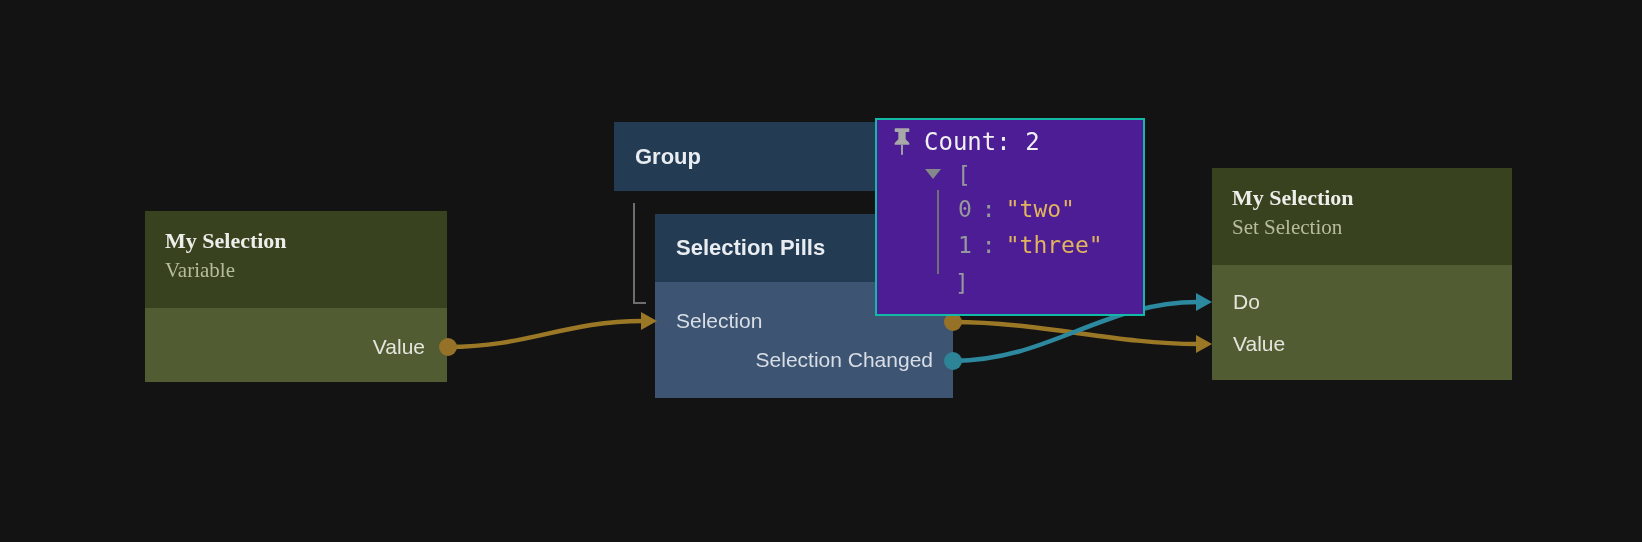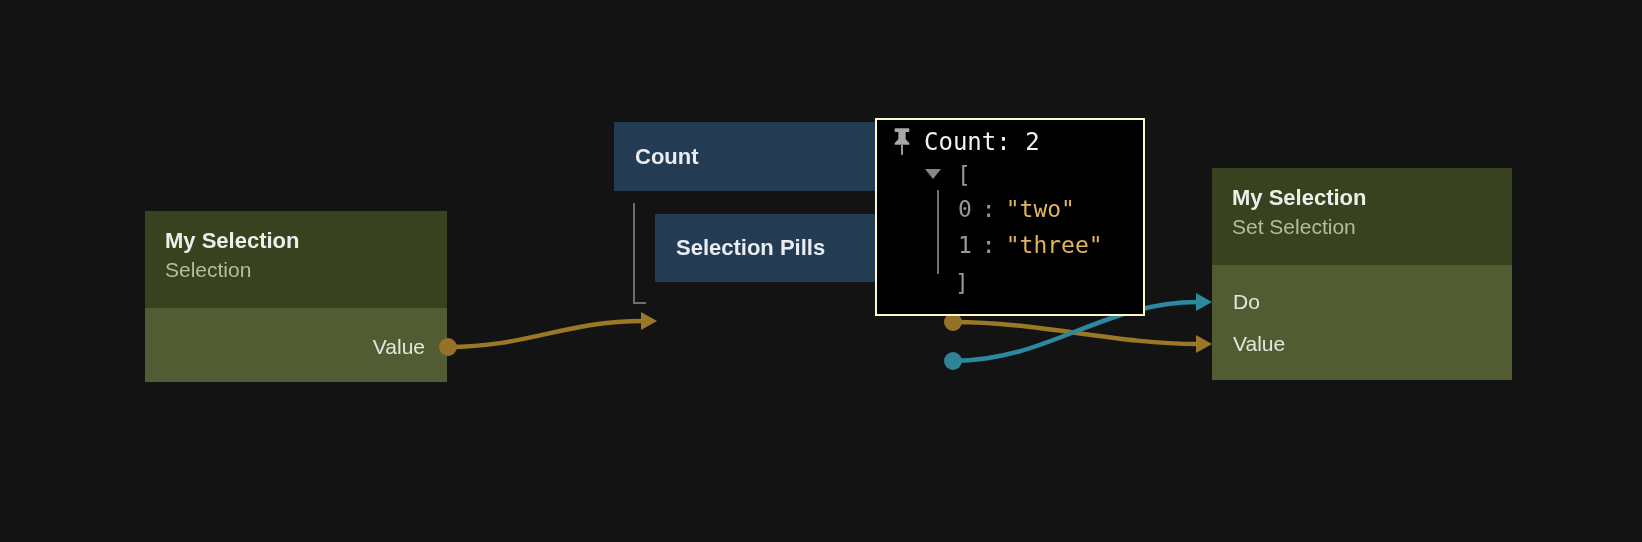--- a/index.html
+++ b/index.html
@@ -18,29 +18,29 @@
   .node-title{
     font-size:22px;font-weight:700;color:#edeee9;line-height:30px;
   }
   .blue .node-title{color:#e9edf2;}
   .node-subtitle{font-size:21px;font-weight:400;color:#b5bd9e;line-height:28px;}
   .port-label{
     position:absolute;transform:translateY(-50%);
     font-size:21px;color:#e3e6dc;white-space:nowrap;
   }
   .blue .port-label{color:#d9dee6;}
-  .hdr-pad{padding:15px 20px 0 20px;}
+  .hdr-pad{padding:15px 20px 0 20px;font-family:Liberation Serif, serif;}
   .hdr-flex{display:flex;align-items:center;height:100%;padding-left:21px;box-sizing:border-box;}
 
   #wire-layer{position:absolute;left:0;top:0;z-index:5;pointer-events:none;}
   #wire-layer *{pointer-events:auto;}
 
   #inspector{
     position:absolute;left:875px;top:118px;width:270px;height:198px;
-    background:#000000;border:2px solid #fef9c3;box-sizing:border-box;z-index:10;
+    background:#4c1d95;border:2px solid #14b8a6;box-sizing:border-box;z-index:10;
     font-family:"DejaVu Sans Mono", monospace;color:#f0f0f0;
   }
   #inspector .count-row{
     position:absolute;left:14px;top:8px;display:flex;align-items:center;gap:11px;
     font-size:24px;
   }
   #inspector .tree-line{position:absolute;transform:translateY(-50%);font-size:23px;color:#96999c;display:flex;gap:10px;}
   #inspector .expander{
     position:absolute;left:48px;top:49px;width:0;height:0;
     border-left:8px solid transparent;border-right:8px solid transparent;
@@ -51,36 +51,40 @@
   .pin-svg{display:block;}
 </style>
 </head>
 <body>
 
 <div id="canvas">
 
   <div class="node green" style="left:145px;top:211px;width:302px;height:171px;">
     <div class="node-header hdr-pad" style="height:97px;">
       <div class="node-title">My Selection</div>
-      <div class="node-subtitle">Selection</div>
+      <div class="node-subtitle">Variable</div>
     </div>
     <div class="node-body" style="height:74px;">
       <span class="port-label" style="top:39px;right:22px;">Value</span>
     </div>
   </div>
 
   <div class="node blue" style="left:614px;top:122px;width:262px;height:69px;">
     <div class="node-header hdr-flex" style="height:69px;">
-      <span class="node-title">Count</span>
+      <span class="node-title">Group</span>
     </div>
   </div>
 
   <div class="node blue" style="left:655px;top:214px;width:298px;height:148px;">
     <div class="node-header hdr-flex" style="height:68px;">
       <span class="node-title">Selection Pills</span>
+    </div>
+    <div class="node-body" style="height:116px;">
+      <span class="port-label" style="top:39px;left:21px;">Selection</span>
+      <span class="port-label" style="top:78px;right:20px;">Selection Changed</span>
     </div>
   </div>
 
   <div class="node green" style="left:1212px;top:168px;width:300px;height:212px;">
     <div class="node-header hdr-pad" style="height:97px;">
       <div class="node-title">My Selection</div>
       <div class="node-subtitle">Set Selection</div>
     </div>
     <div class="node-body" style="height:115px;padding-left:44px;">
       <span class="port-label" style="top:37px;left:21px;">Do</span>

